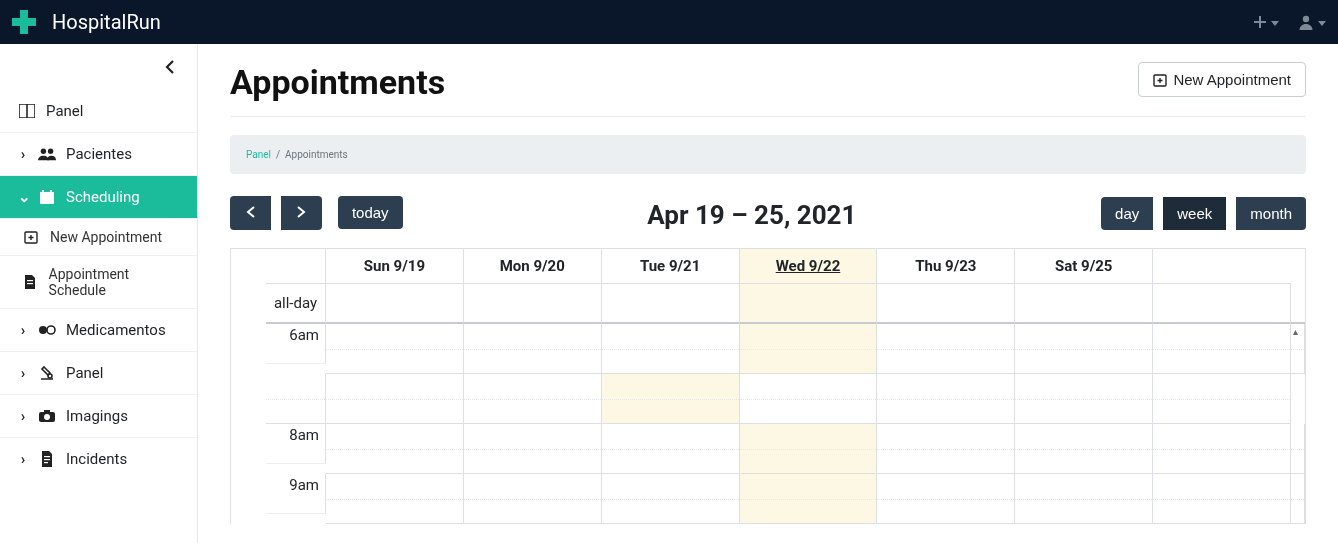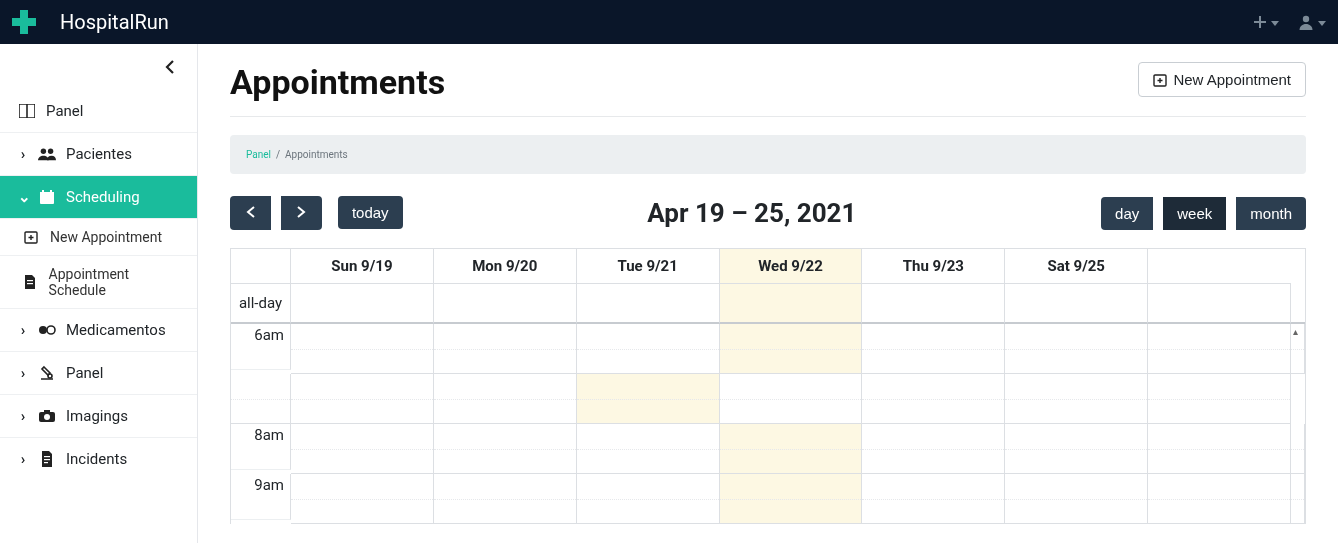--- a/index.html
+++ b/index.html
@@ -1,18 +1,18 @@
 <!DOCTYPE html>
 <html><head>
 <meta charset="utf-8">
 <style>
   * { box-sizing: border-box; margin: 0; padding: 0; }
   body { font-family: -apple-system, "Segoe UI", Roboto, Helvetica, Arial, sans-serif; background:#fff; color:#212529; }
   .topbar { background:#0a1629; height:44px; display:flex; align-items:center; padding:0 12px; justify-content:space-between; }
-  .brand { display:flex; align-items:flex-end; gap:24px; }
+  .brand { display:flex; align-items:flex-end; gap:16px; }
   .brand-name { color:#fff; font-size:20px; font-weight:400; }
   .plus-logo { width:24px; height:24px; position:relative; }
   .plus-logo::before, .plus-logo::after { content:""; position:absolute; background:#1abc9c; }
   .plus-logo::before { left:8px; top:0; width:8px; height:24px; }
   .plus-logo::after  { top:8px; left:0; height:8px; width:24px; }
   .top-actions { display:flex; gap:18px; align-items:center; color:#7c8a97; }
   .top-btn { display:flex; align-items:center; gap:3px; cursor:pointer; }
   .caret-down { width:0; height:0; border-left:4px solid transparent; border-right:4px solid transparent; border-top:5px solid #7c8a97; margin-top:2px;}
   .layout { display:flex; height:499px; } 
   
@@ -26,45 +26,45 @@
   .side-sub { display:flex; align-items:center; gap:10px; padding:10px 18px 10px 22px; font-size:14px; color:#333; border-top:1px solid #eef0f2; cursor:pointer; }
   .ico { width:18px; display:inline-flex; justify-content:center; }
   
   .main { flex:1; padding:18px 32px 0 32px; overflow:hidden; }
   .page-head { display:flex; justify-content:space-between; align-items:flex-start; }
   .page-title { font-size:34px; font-weight:700; color:#111; }
   .outline-btn { border:1px solid #c9ced3; background:#fff; color:#212529; border-radius:4px; padding:8px 14px; font-size:15px; display:flex; align-items:center; gap:6px; cursor:pointer; }
   .hr { border:none; border-top:1px solid #e7e9eb; margin:14px 0 18px; }
   .breadcrumbs { background:#eceff1; border-radius:4px; padding:14px 16px; font-size:10px; color:#6c757d; }
   .breadcrumbs a { color:#1abc9c; text-decoration:none; }
-  .cal-toolbar { display:flex; align-items:center; justify-content:space-between; margin:22px 0 18px; }
+  .cal-toolbar { display:flex; align-items:flex-end; justify-content:space-between; margin:22px 0 18px; }
   .btn-dark { background:#2c3e50; color:#fff; border:none; border-radius:4px; padding:8px 14px; font-size:15px; cursor:pointer; }
   .btn-group { display:inline-flex;gap:10px; }
   .btn-group .btn-dark { border-radius:0; }
   .btn-group .btn-dark:first-child { border-top-left-radius:4px; border-bottom-left-radius:4px; }
   .btn-group .btn-dark:last-child  { border-top-right-radius:4px; border-bottom-right-radius:4px; }
   .btn-group .btn-dark.active { background:#1e2b38; }
   .nav-arrow { font-size:16px; padding:8px 16px; }
   .cal-title { font-size:26px; font-weight:700; }
   
-  .cal-wrap { border:1px solid #dcdfe3; border-bottom:none; position:relative; }
+  .cal-wrap { border:1px solid #dcdfe3; border-bottom:none; position:relative;padding-left:35px; }
   .cal-head { display:grid; grid-template-columns:60px repeat(7, 1fr) 14px; }
   .cal-head div { border-bottom:1px solid #dcdfe3; border-right:1px solid #dcdfe3; padding:8px 0; text-align:center; font-weight:700; font-size:15px; }
   .cal-head div:first-child { border-right:1px solid #dcdfe3; }
   .cal-head div:last-child { border-right:none; }
   .cal-allday { display:grid; grid-template-columns:60px repeat(7, 1fr) 14px; }
   .cal-allday div { border-bottom:2px solid #c7cbd0; border-right:1px solid #dcdfe3; height:40px; display:flex; align-items:center; justify-content:center; font-size:15px; }
   .cal-allday div:last-child { border-right:none; }
   .cal-body { position:relative; height:200px; overflow:hidden; }
   .cal-row { display:grid; grid-template-columns:60px repeat(7, 1fr) 14px; }
-  .cal-row .time { border-right:1px solid #dcdfe3; border-bottom:1px solid #eceff1; height:46px; display:flex; align-items:flex-start; justify-content:flex-end; padding:2px 6px 0 0; font-size:15px; }
+  .cal-row .time { border-right:1px solid #dcdfe3; border-bottom:1px solid #eceff1; height:40px; display:flex; align-items:flex-start; justify-content:flex-end; padding:2px 6px 0 0; font-size:15px; }
   .cal-row .cell { border-right:1px solid #dcdfe3; border-bottom:1px solid #dcdfe3; height:50px; position:relative; }
   .cal-row .cell::after { content:""; position:absolute; left:0; right:0; top:50%; border-top:1px dotted #e6e8eb; }
   .cal-row .scrolltrack { border-left:none; }
-  .today-col { background:#fdf8e3; }
+  .today-col { background:#fdf8e3;text-decoration:underline; }
   .scroll-up { position:absolute; right:2px; top:2px; width:10px; height:10px; color:#666; font-size:10px; }
 </style>
 </head>
 <body>
 
 <div class="topbar">
   <div class="brand">
     <span class="plus-logo"></span>
     <span class="brand-name">HospitalRun</span>
   </div>

